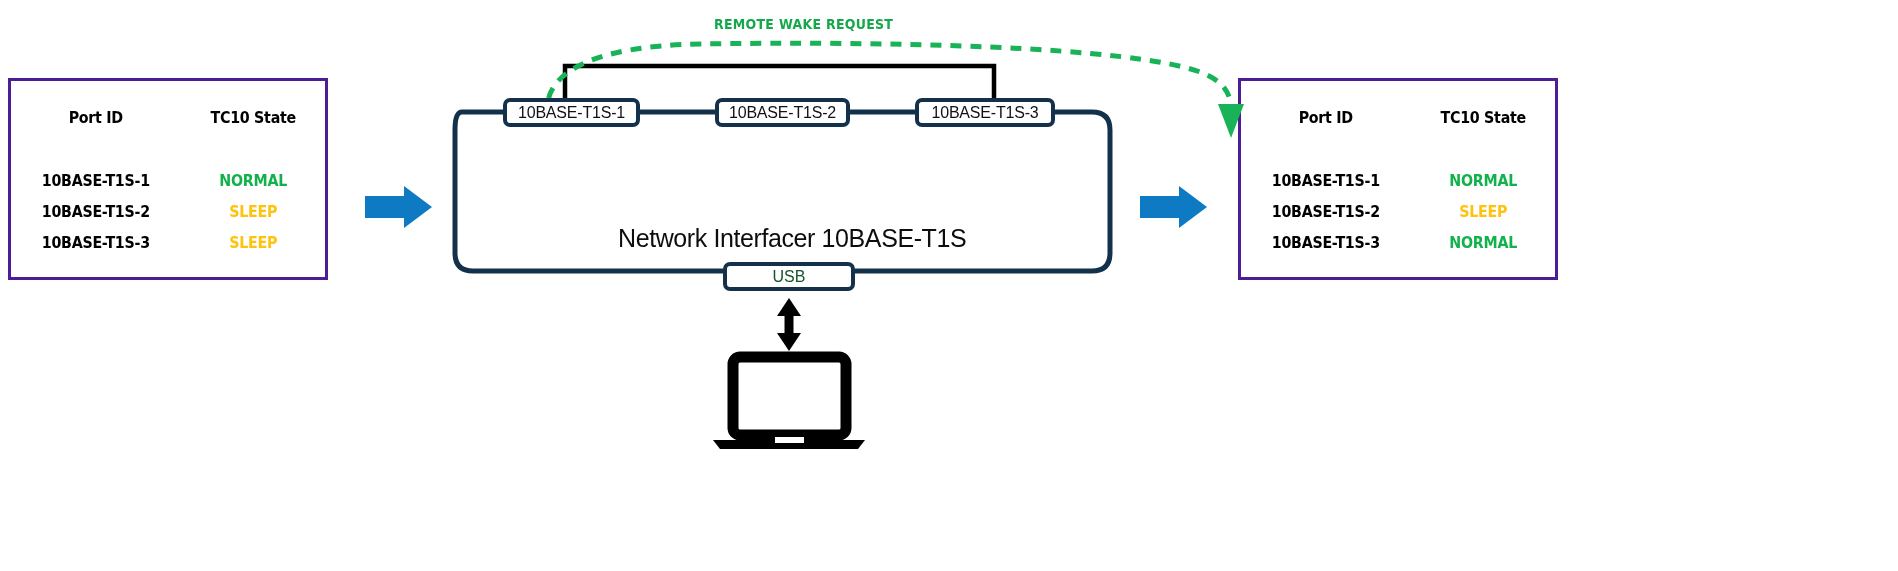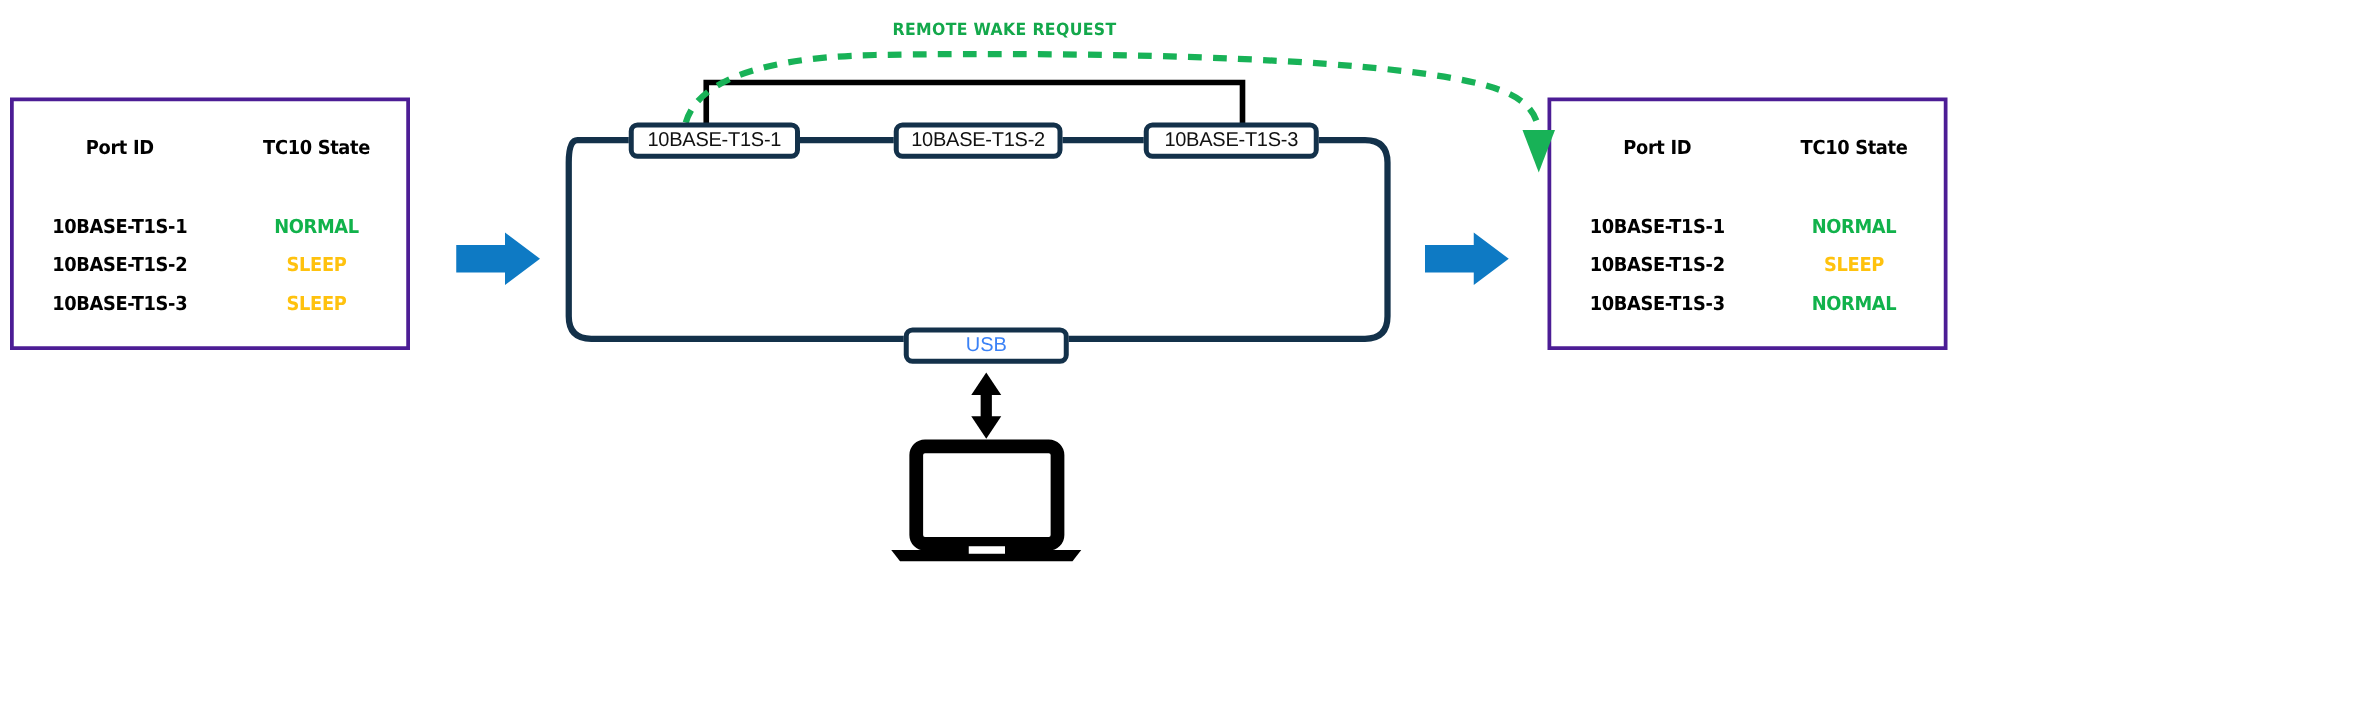--- a/index.html
+++ b/index.html
@@ -68,21 +68,21 @@
     z-index:6;
   }
   .usb-box{
     position:absolute;
     border:4px solid #13314a;
     border-radius:7px;
     background:#ffffff;
     box-sizing:border-box;
     display:flex;align-items:center;justify-content:center;
     font-family:"Liberation Sans",sans-serif;
-    font-size:16px;color:#3b82f6;
+    font-size:16px;color:#14532d;
     z-index:6;
   }
   .device-label{
     position:absolute;
     font-family:"Liberation Sans",sans-serif;
     font-size:25px;color:#0d0d0d;
     letter-spacing:-0.4px;
     white-space:nowrap;
   }
   .wake-label{
@@ -198,16 +198,17 @@
   </svg>
 
   <div class="port-box" style="left:503px;top:98px;width:137px;height:29px;">10BASE-T1S-1</div>
 
   <div class="port-box" style="left:715px;top:98px;width:135px;height:29px;">10BASE-T1S-2</div>
 
   <div class="port-box" style="left:915px;top:98px;width:140px;height:29px;">10BASE-T1S-3</div>
 
   <div class="usb-box" style="left:723px;top:262px;width:132px;height:29px;">USB</div>
 
+  <div class="device-label" style="left:618px;top:224px;">Network Interfacer 10BASE-T1S</div>
 
   <div class="wake-label" style="left:714px;top:16px;">REMOTE WAKE REQUEST</div>
 
 </div>
 
 </body></html>

